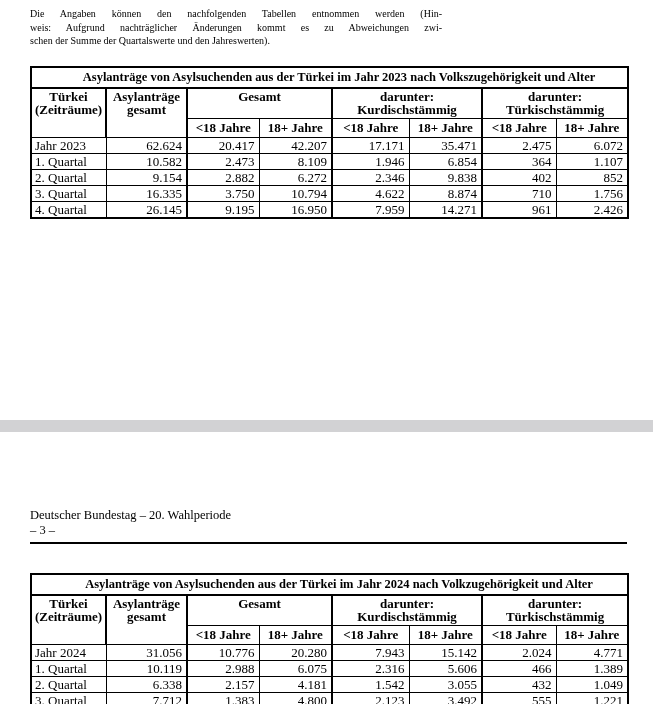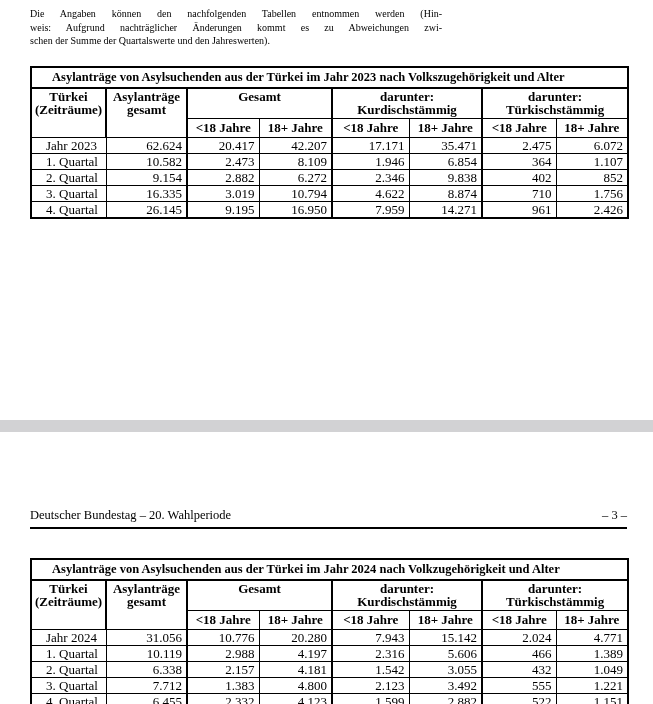--- a/index.html
+++ b/index.html
@@ -38,20 +38,21 @@
     table-layout: fixed;
     border: 2px solid #000;
     font-size: 13px;
   }
   table.asyl td, table.asyl th {
     border: 1px solid #000;
     overflow: hidden;
   }
   .t-title {
     font-weight: bold;
+    text-align: center;
     height: 17px;
     font-size: 12.5px;
     border-bottom: 2px solid #000 !important;
     padding-left: 20px;
   }
   th.grp, th.span2 {
     font-weight: bold;
     text-align: center;
     vertical-align: top;
     white-space: pre-line;
@@ -62,21 +63,21 @@
   tr.hrow1 { height: 28px; margin-left: 40px; }
   tr.hrow2 { height: 17px; }
   th.sub {
     font-weight: bold;
     text-align: center;
     font-size: 13px;
   }
   .gs { border-left: 2px solid #000 !important; }
   table.asyl tbody tr { height: 15px; }
   table.asyl tbody td { line-height: 13px; }
-  td.c-label { text-align: left; padding-left: 14px; }
+  td.c-label { text-align: left; padding-left: 3px; }
   td.c-num   { text-align: right; padding-right: 4px; }
 
   #table-2023 { margin-top: 18px; }
   #table-2024 { margin-top: 29px; }
 
   
   .gray-divider {
     margin-top: 201px;
     width: 653px;
     height: 12px;
@@ -84,22 +85,23 @@
 
   
   .page-header {
     margin: 76px 0 0 30px;
     width: 597px;
     border-bottom: 2px solid #000;
     padding-bottom: 4px;
   }
   .ph-row {
     display: flex;
-    align-items: center;
+    align-items: flex-start;
     font-size: 12.5px;
+    flex-direction: column;
   }
   .ph-left  { flex: 1 1 0; text-align: left; }
   .ph-center{ flex: 0 0 auto; text-align: center; }
   .ph-right { flex: 1 1 0; text-align: right;
               font-family: "Liberation Sans", "DejaVu Sans", sans-serif;
               font-size: 14px; }
   .ph-bold  { font-weight: bold; }
   .ph-label { font-weight: bold; margin-right: 4px; }
 </style>
 </head>
@@ -173,21 +175,21 @@
         <td class="c-num gs">2.882</td>
         <td class="c-num">6.272</td>
         <td class="c-num gs">2.346</td>
         <td class="c-num">9.838</td>
         <td class="c-num gs">402</td>
         <td class="c-num">852</td>
       </tr>
       <tr>
         <td class="c-label">3. Quartal</td>
         <td class="c-num">16.335</td>
-        <td class="c-num gs">3.019</td>
+        <td class="c-num gs">3.750</td>
         <td class="c-num">10.794</td>
         <td class="c-num gs">4.622</td>
         <td class="c-num">8.874</td>
         <td class="c-num gs">710</td>
         <td class="c-num">1.756</td>
       </tr>
       <tr>
         <td class="c-label">4. Quartal</td>
         <td class="c-num">26.145</td>
         <td class="c-num gs">9.195</td>
@@ -252,21 +254,21 @@
         <td class="c-num">20.280</td>
         <td class="c-num gs">7.943</td>
         <td class="c-num">15.142</td>
         <td class="c-num gs">2.024</td>
         <td class="c-num">4.771</td>
       </tr>
       <tr>
         <td class="c-label">1. Quartal</td>
         <td class="c-num">10.119</td>
         <td class="c-num gs">2.988</td>
-        <td class="c-num">4.197</td>
+        <td class="c-num">6.075</td>
         <td class="c-num gs">2.316</td>
         <td class="c-num">5.606</td>
         <td class="c-num gs">466</td>
         <td class="c-num">1.389</td>
       </tr>
       <tr>
         <td class="c-label">2. Quartal</td>
         <td class="c-num">6.338</td>
         <td class="c-num gs">2.157</td>
         <td class="c-num">4.181</td>

